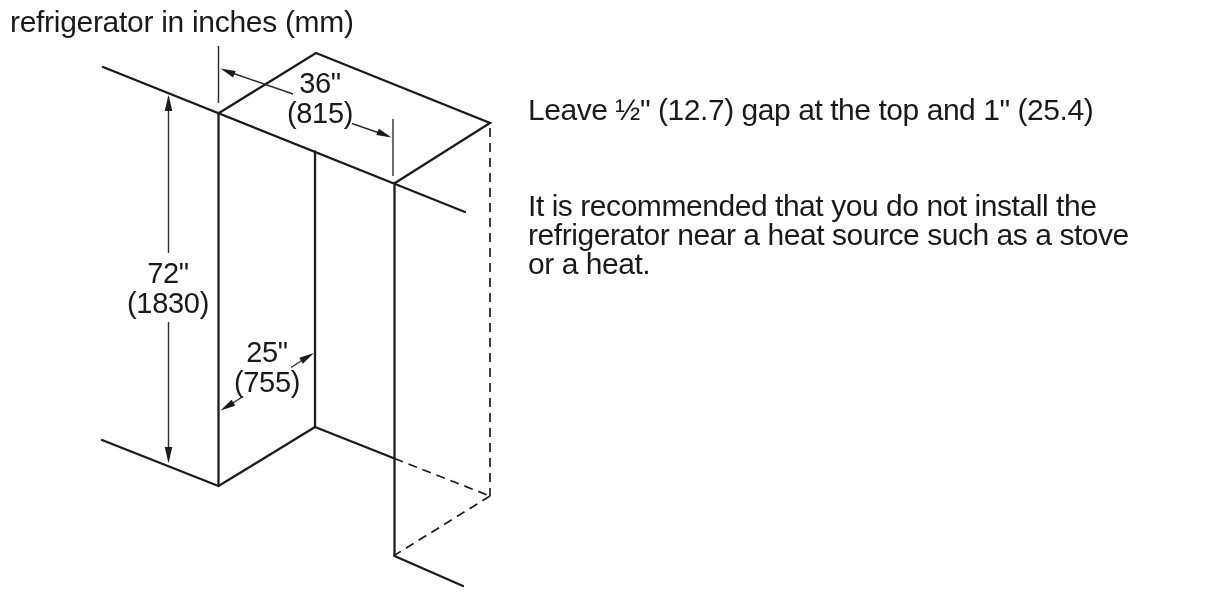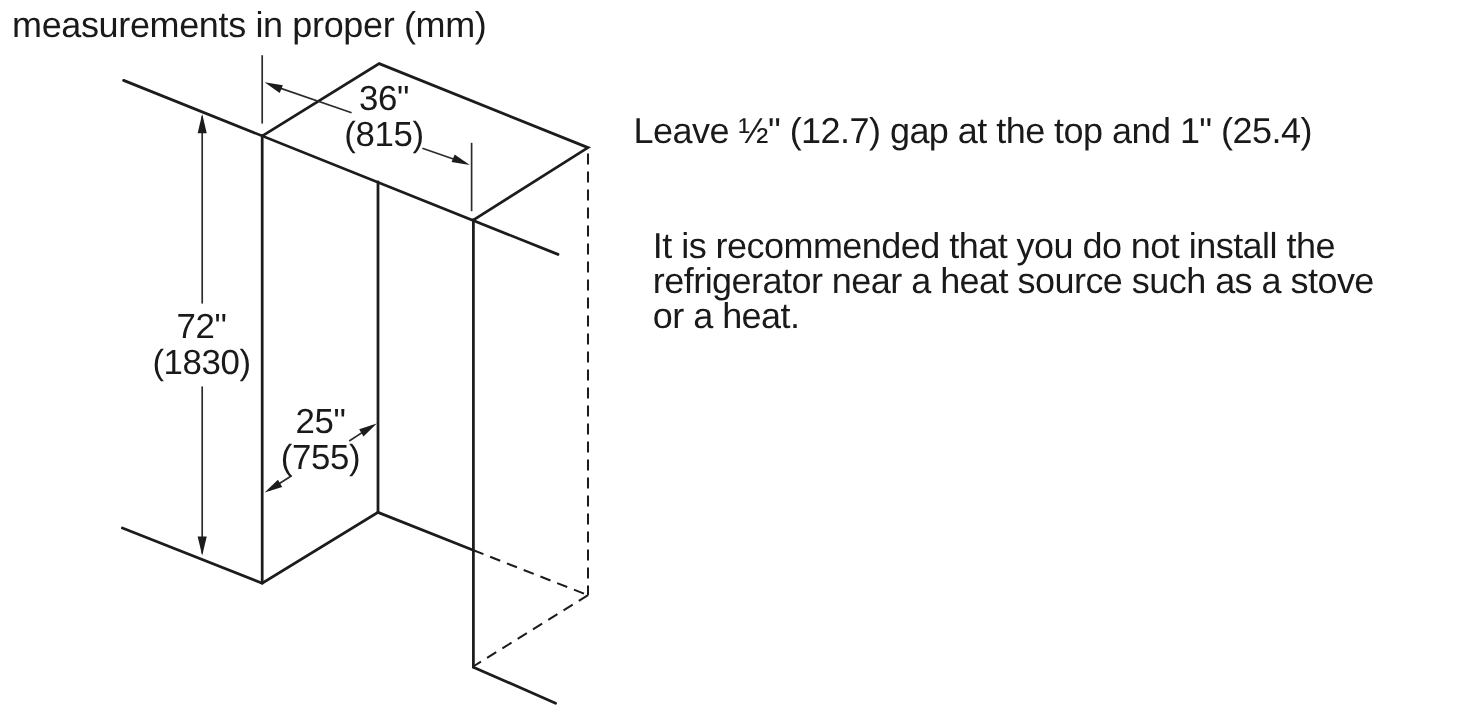--- a/index.html
+++ b/index.html
@@ -49,28 +49,28 @@
   }
   .note {
     position: absolute;
     left: 0;
     font-size: 30px;
     line-height: 29px;
     letter-spacing: -0.45px;
     white-space: nowrap;
   }
   .note-1 { top: 95px; }
-  .note-2 { top: 191px; margin-left: 16px; }
+  .note-2 { top: 191px; }
 </style>
 </head>
 <body>
 
 <div class="canvas">
 
-  <div class="title">measurements in proper (mm)</div>
+  <div class="title">refrigerator in inches (mm)</div>
 
   <svg class="diagram" viewBox="0 0 1214 607">
 
     <g stroke="#1c1c1c" stroke-width="2.3" fill="none" stroke-linecap="round">
       <path d="M103,67 L465,212"></path>
       <path d="M219,113 L316,53 L490,123 L395,183"></path>
       <line x1="218.5" y1="113" x2="218.5" y2="486"></line>
       <line x1="394.5" y1="183" x2="394.5" y2="556"></line>
       <line x1="315" y1="151.5" x2="315" y2="427"></line>
       <path d="M102,440 L218.5,486 L315,427 L394.5,458.5"></path>

